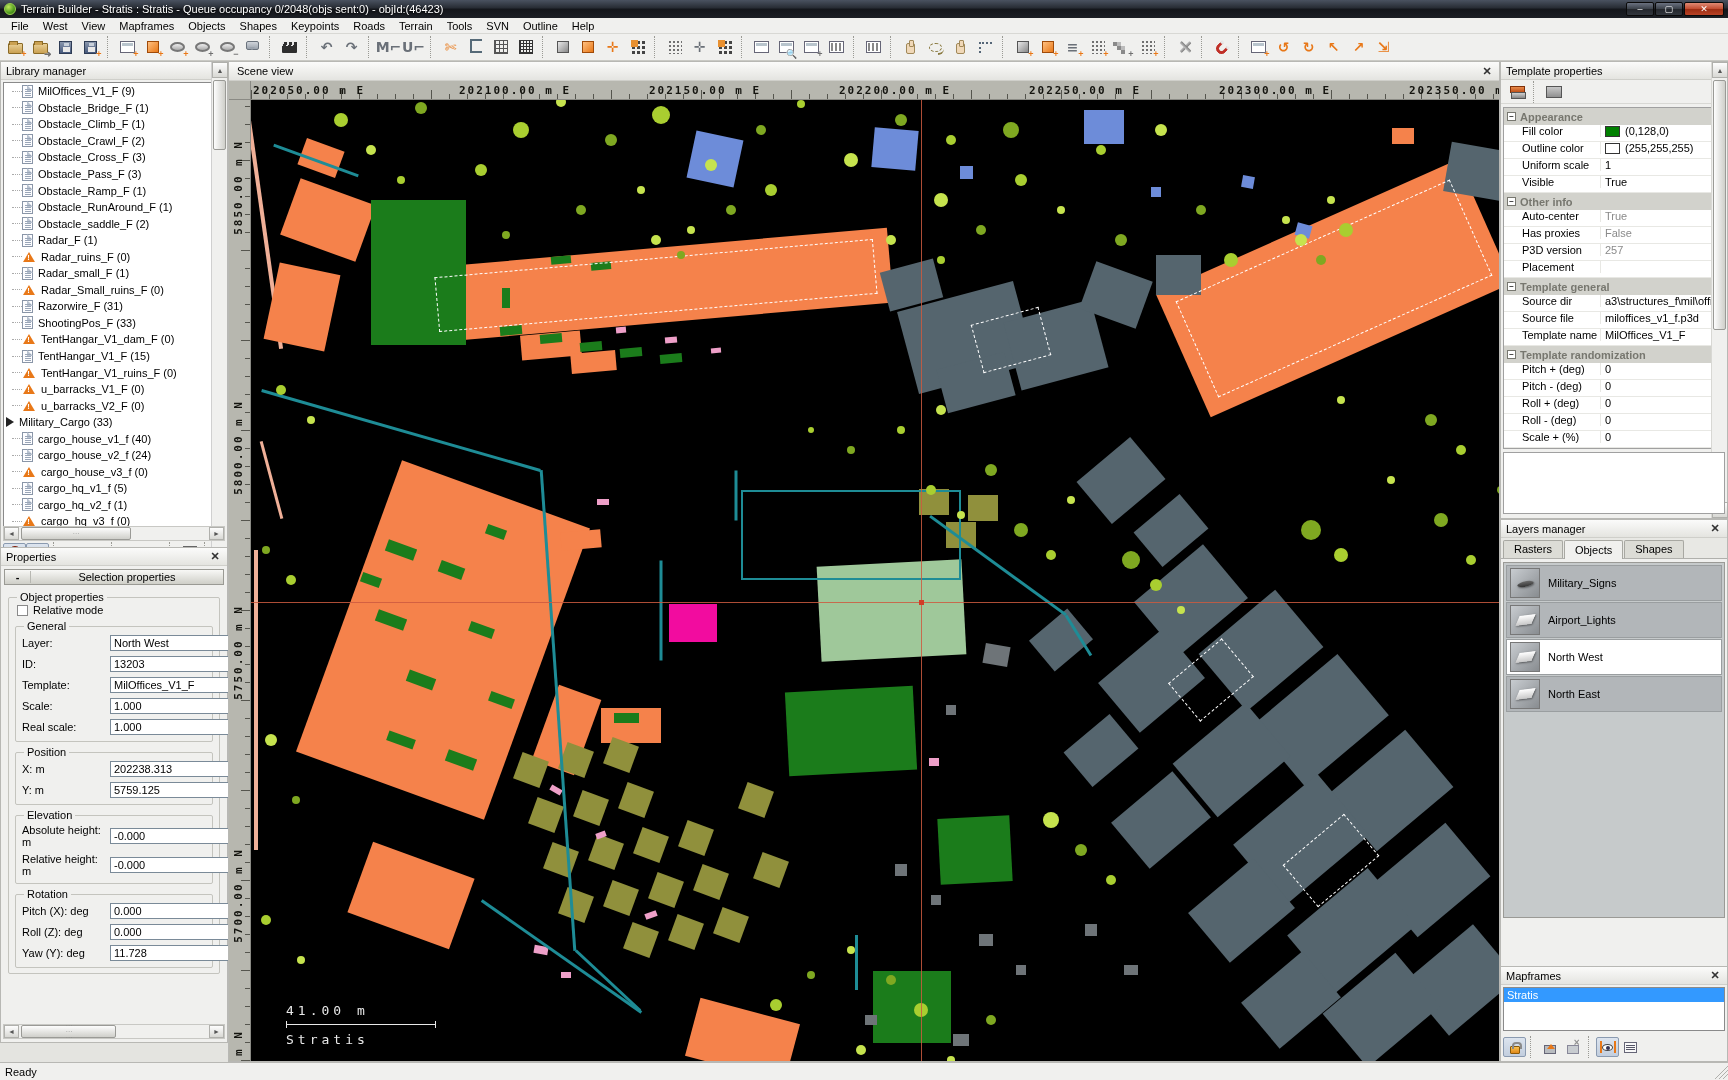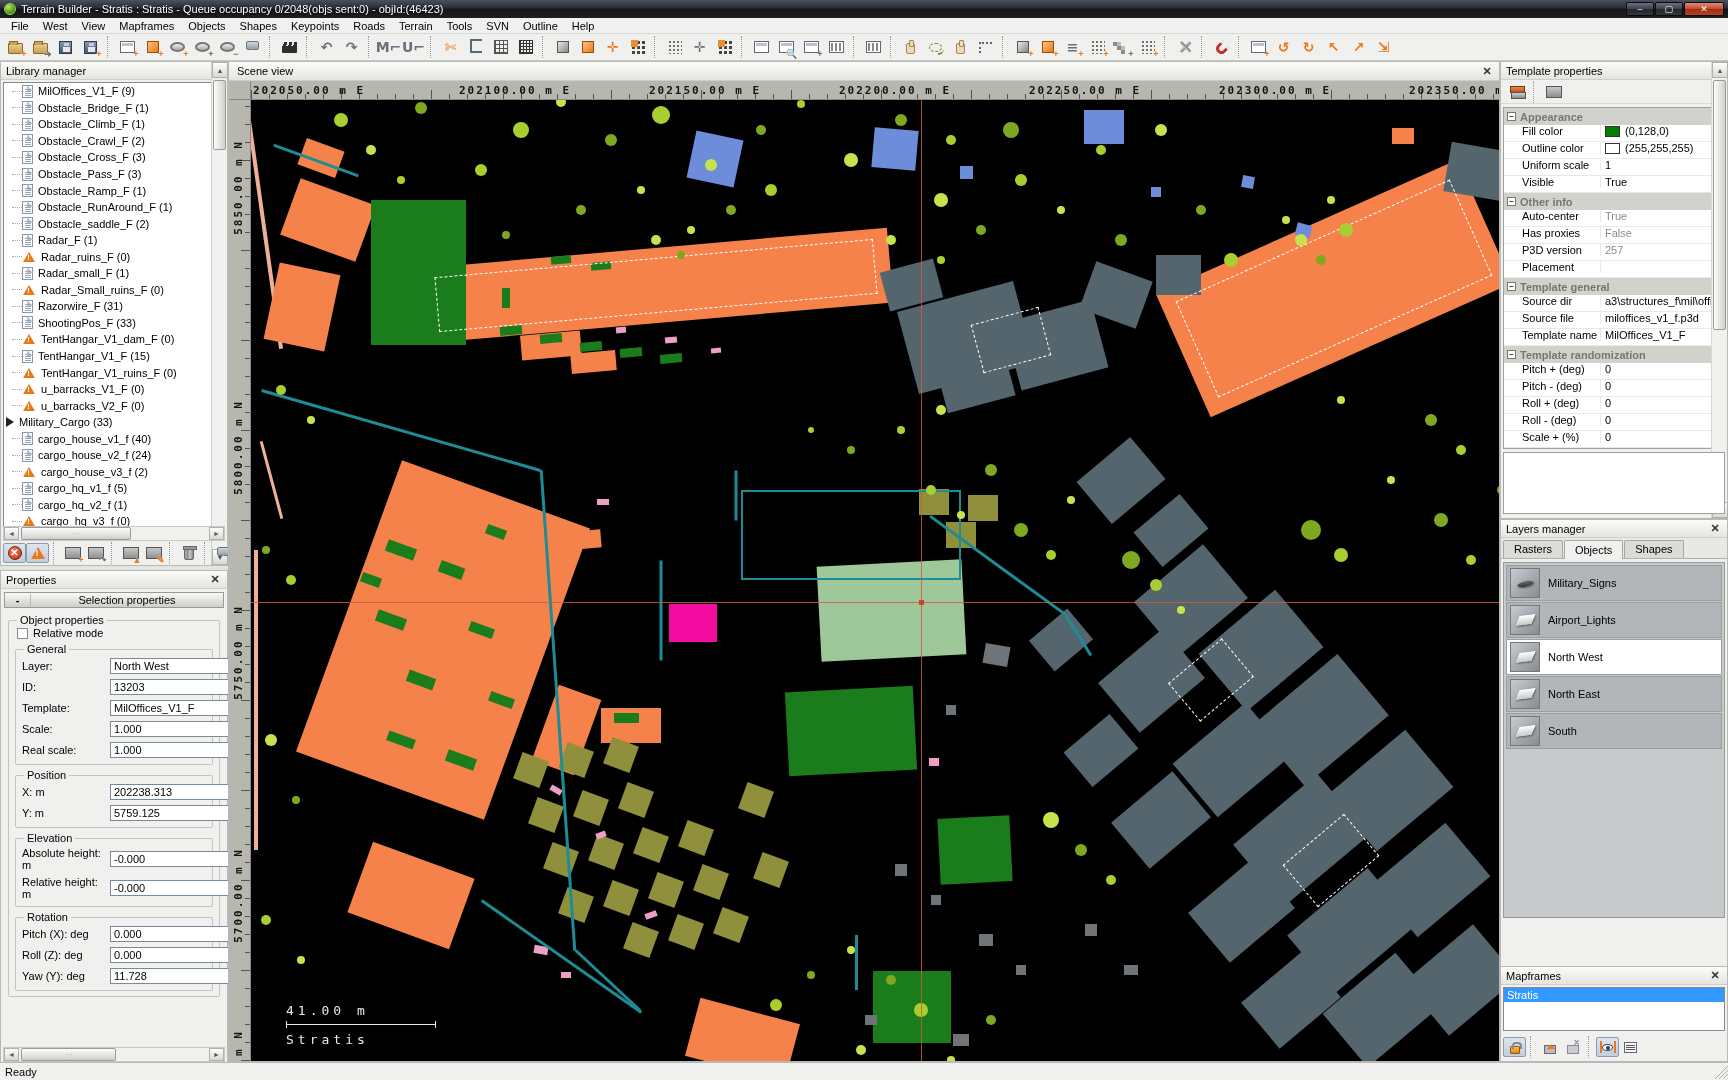--- a/index.html
+++ b/index.html
@@ -103,21 +103,21 @@
 .sbtn{width:16px;height:16px;background:linear-gradient(#fdfdfd,#d8d8d4);border:1px solid #b0b0ac;color:#555;font-size:7px;text-align:center;line-height:15px}
 .sthumb{position:absolute;left:1px;width:13px;background:linear-gradient(90deg,#fdfdfd,#cfcfca);border:1px solid #9a9a96;border-radius:2px}
 .hscroll{position:absolute;left:2px;right:2px;height:15px;background:#f0f0ee;border:1px solid #c8c8c4;display:flex;align-items:center}
 .hscroll .ar{width:15px;height:13px;background:linear-gradient(#fdfdfd,#d8d8d4);border:1px solid #b0b0ac;font-size:7px;color:#555;text-align:center;line-height:12px}
 .hscroll .thumb{height:13px;background:linear-gradient(#fdfdfd,#cfcfca);border:1px solid #9a9a96;border-radius:2px;margin-left:2px;position:relative}
 .hscroll .thumb:after{content:"⋮⋮⋮";position:absolute;left:50%;top:1px;transform:translateX(-50%) rotate(90deg);font-size:7px;color:#888;letter-spacing:-1px}
 .hscroll .sp{flex:1}
 #libtools{position:absolute;left:2px;bottom:2px;right:2px;height:21px;display:flex;align-items:center}
 #libtools .tbtn{width:23px;height:20px}
 
-#props{left:0;top:509px;width:228px;height:496px}
+#props{left:0;top:486px;width:228px;height:496px}
 #selbar{margin:3px 3px 0;height:16px;background:linear-gradient(#f8f8f6,#cfcfc8);border:1px solid #9a9a94;display:flex;align-items:center}
 #selbar .minus{width:26px;text-align:center;border-right:1px solid #b8b8b2;font-weight:bold}
 #selbar .cap{flex:1;text-align:center}
 .gbox{border:1px solid #c4c4be;border-radius:2px;margin:8px 7px 0;padding:8px 6px 5px;position:relative}
 .gbox>.glabel{position:absolute;top:-7px;left:8px;background:#f0f0ee;padding:0 3px}
 .frow{display:flex;align-items:center;margin-bottom:5px}
 .frow:last-child{margin-bottom:1px}
 .frow label{width:88px;flex:none}
 .frow input{flex:1;height:16px;border:1px solid #7a8a98;background:#fff;font-family:"Liberation Sans",sans-serif;font-size:11px;padding:0 3px}
 .cbrow{display:flex;align-items:center;margin:2px 0 6px 2px}
@@ -605,21 +605,21 @@
           <span class="lbl">cargo_house_v1_f (40)</span>
         </div>
         <div class="lrow">
           <span class="conn"></span>
           <span class="k-doc"></span>
           <span class="lbl">cargo_house_v2_f (24)</span>
         </div>
         <div class="lrow">
           <span class="conn"></span>
           <span class="k-warn" style="transform: scale(0.85);"></span>
-          <span class="lbl">cargo_house_v3_f (2)</span>
+          <span class="lbl">cargo_house_v3_f (0)</span>
         </div>
         <div class="lrow">
           <span class="conn"></span>
           <span class="k-doc"></span>
           <span class="lbl">cargo_hq_v1_f (5)</span>
         </div>
         <div class="lrow">
           <span class="conn"></span>
           <span class="k-doc"></span>
           <span class="lbl">cargo_hq_v2_f (1)</span>
@@ -1187,24 +1187,20 @@
           <span>Airport_Lights</span>
         </div>
         <div class="litem sel">
           <div class="lthumb"></div>
           <span>North West</span>
         </div>
         <div class="litem">
           <div class="lthumb"></div>
           <span>North East</span>
         </div>
-        <div class="litem">
-          <div class="lthumb"></div>
-          <span>South</span>
-        </div>
       </div>
     <div id="ltools">
         <button class="tbtn" style="width: 23px; height: 20px;">
           <span class="tico">
             <span class="k-page"></span>
           </span>
         </button>
         <div class="tsep"></div>
         <button class="tbtn" style="width: 23px; height: 20px;">
           <span class="tico">

